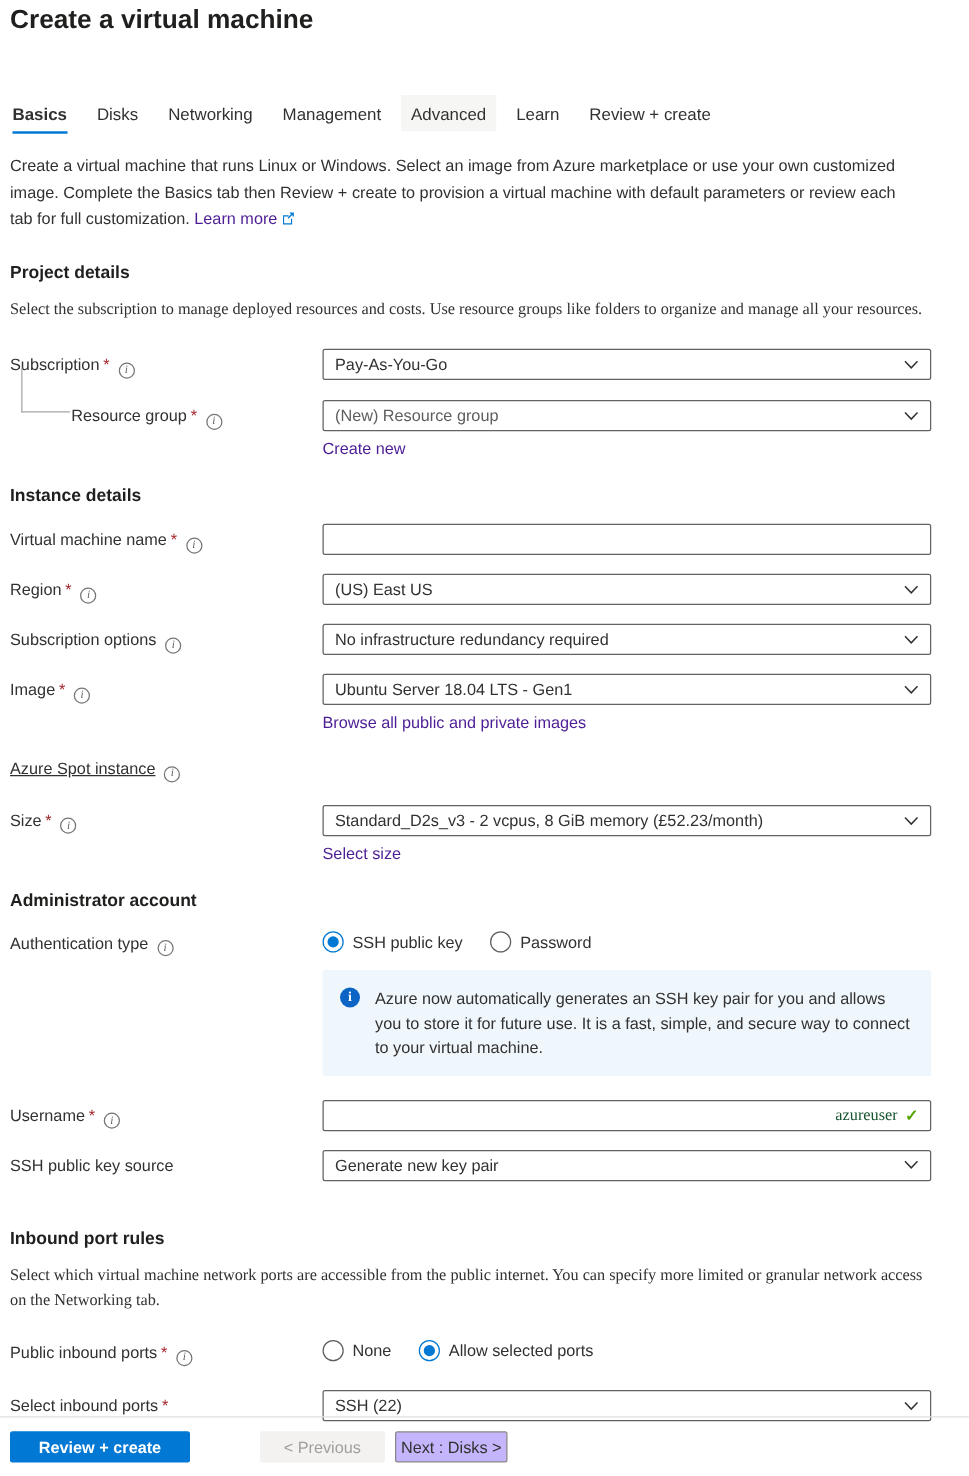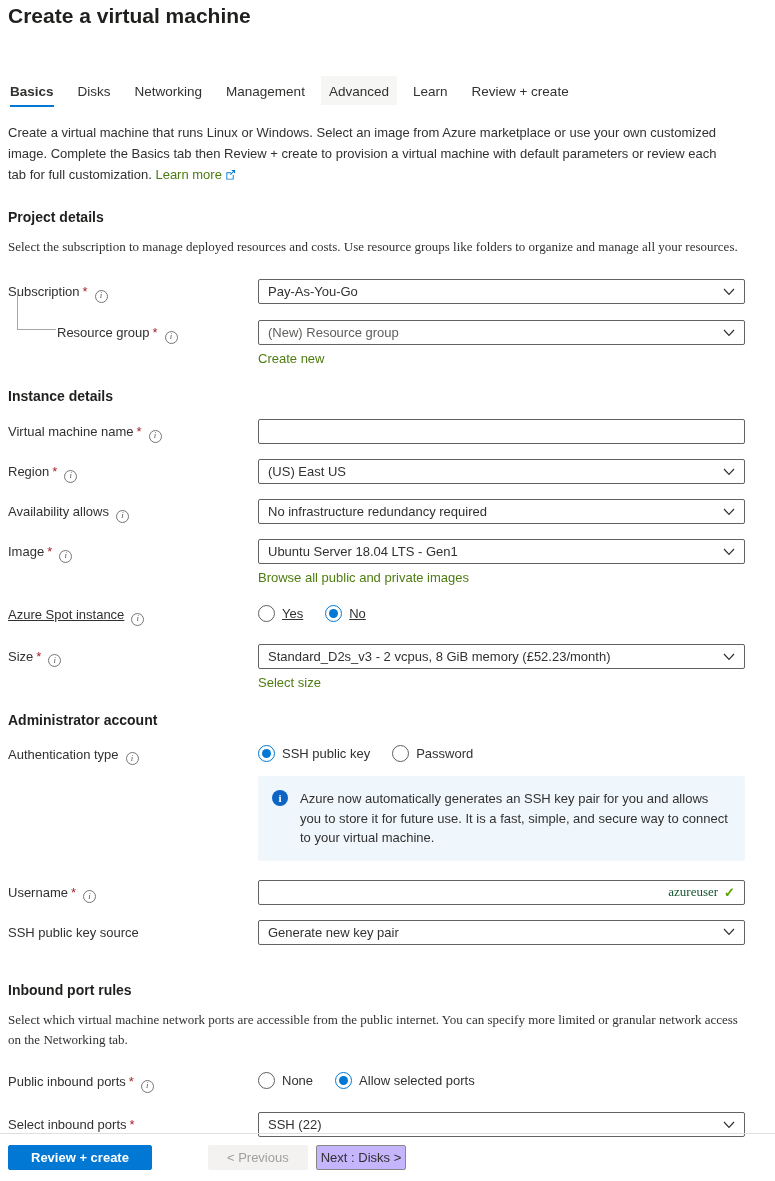--- a/index.html
+++ b/index.html
@@ -24,21 +24,21 @@
   .tab.active::after {
     content: ""; position: absolute; left: 8px; right: 8px; bottom: -2px;
     height: 2px; background: #0078d4;
   }
   .tab.hovered { background: #f6f6f5; }
   .tab:first-child { padding-left: 2px; }
   .tab.active::after { left: 2px; }
 
   
   .intro { margin-top: 18px; line-height: 1.6; max-width: 730px; }
-  a.link { color: #4d7c0f; text-decoration: none; cursor: pointer; }
+  a.link { color: #4c1d95; text-decoration: none; cursor: pointer; }
   .ext-icon { display: inline-block; width: 11px; height: 11px; margin-left: 3px; position: relative; top: 1px; }
 
   .section-heading { font-size: 14px; font-weight: 700; color: #201f1e; }
   .section-desc { line-height: 1.6; max-width: 740px; margin-top: 12px; font-family: Liberation Serif, serif; }
 
   
   .form-row { display: flex; align-items: flex-start; }
   .label-col { width: 250px; flex: 0 0 250px; padding-top: 5px; line-height: 1.3; position: relative; }
   .control-col { flex: 1 1 auto; min-width: 0; }
   .req { color: #a4262c; margin-left: 3px; }
@@ -197,21 +197,21 @@
         <span class="value">(US) East US</span>
         <svg class="chev" viewBox="0 0 12 8">
             <path d="M1 1 L6 6.3 L11 1" fill="none" stroke="#323130" stroke-width="1.2"></path>
           </svg>
       </div>
     </div>
   </div>
 
   <div class="form-row mt-15">
     <div class="label-col">
-      <span>Availability allows</span><span class="info-icon">i</span>
+      <span>Subscription options</span><span class="info-icon">i</span>
     </div>
     <div class="control-col">
       <div class="select">
         <span class="value">No infrastructure redundancy required</span>
         <svg class="chev" viewBox="0 0 12 8">
             <path d="M1 1 L6 6.3 L11 1" fill="none" stroke="#323130" stroke-width="1.2"></path>
           </svg>
       </div>
     </div>
   </div>
@@ -227,32 +227,20 @@
             <path d="M1 1 L6 6.3 L11 1" fill="none" stroke="#323130" stroke-width="1.2"></path>
           </svg>
       </div>
       <a class="link under-link">Browse all public and private images</a>
     </div>
   </div>
 
   <div class="form-row" style="margin-top:17px;text-decoration:underline;">
     <div class="label-col">
       <span>Azure Spot instance</span><span class="info-icon">i</span>
-    </div>
-    <div class="control-col">
-      <div class="radio-group">
-        <div class="radio">
-          <span class="radio-circle"></span>
-          <span class="radio-label">Yes</span>
-        </div>
-        <div class="radio selected">
-          <span class="radio-circle"></span>
-          <span class="radio-label">No</span>
-        </div>
-      </div>
     </div>
   </div>
 
   <div class="form-row" style="margin-top:20px;">
     <div class="label-col">
       <span>Size</span><span class="req">*</span><span class="info-icon">i</span>
     </div>
     <div class="control-col">
       <div class="select">
         <span class="value">Standard_D2s_v3 - 2 vcpus, 8 GiB memory (£52.23/month)</span>

